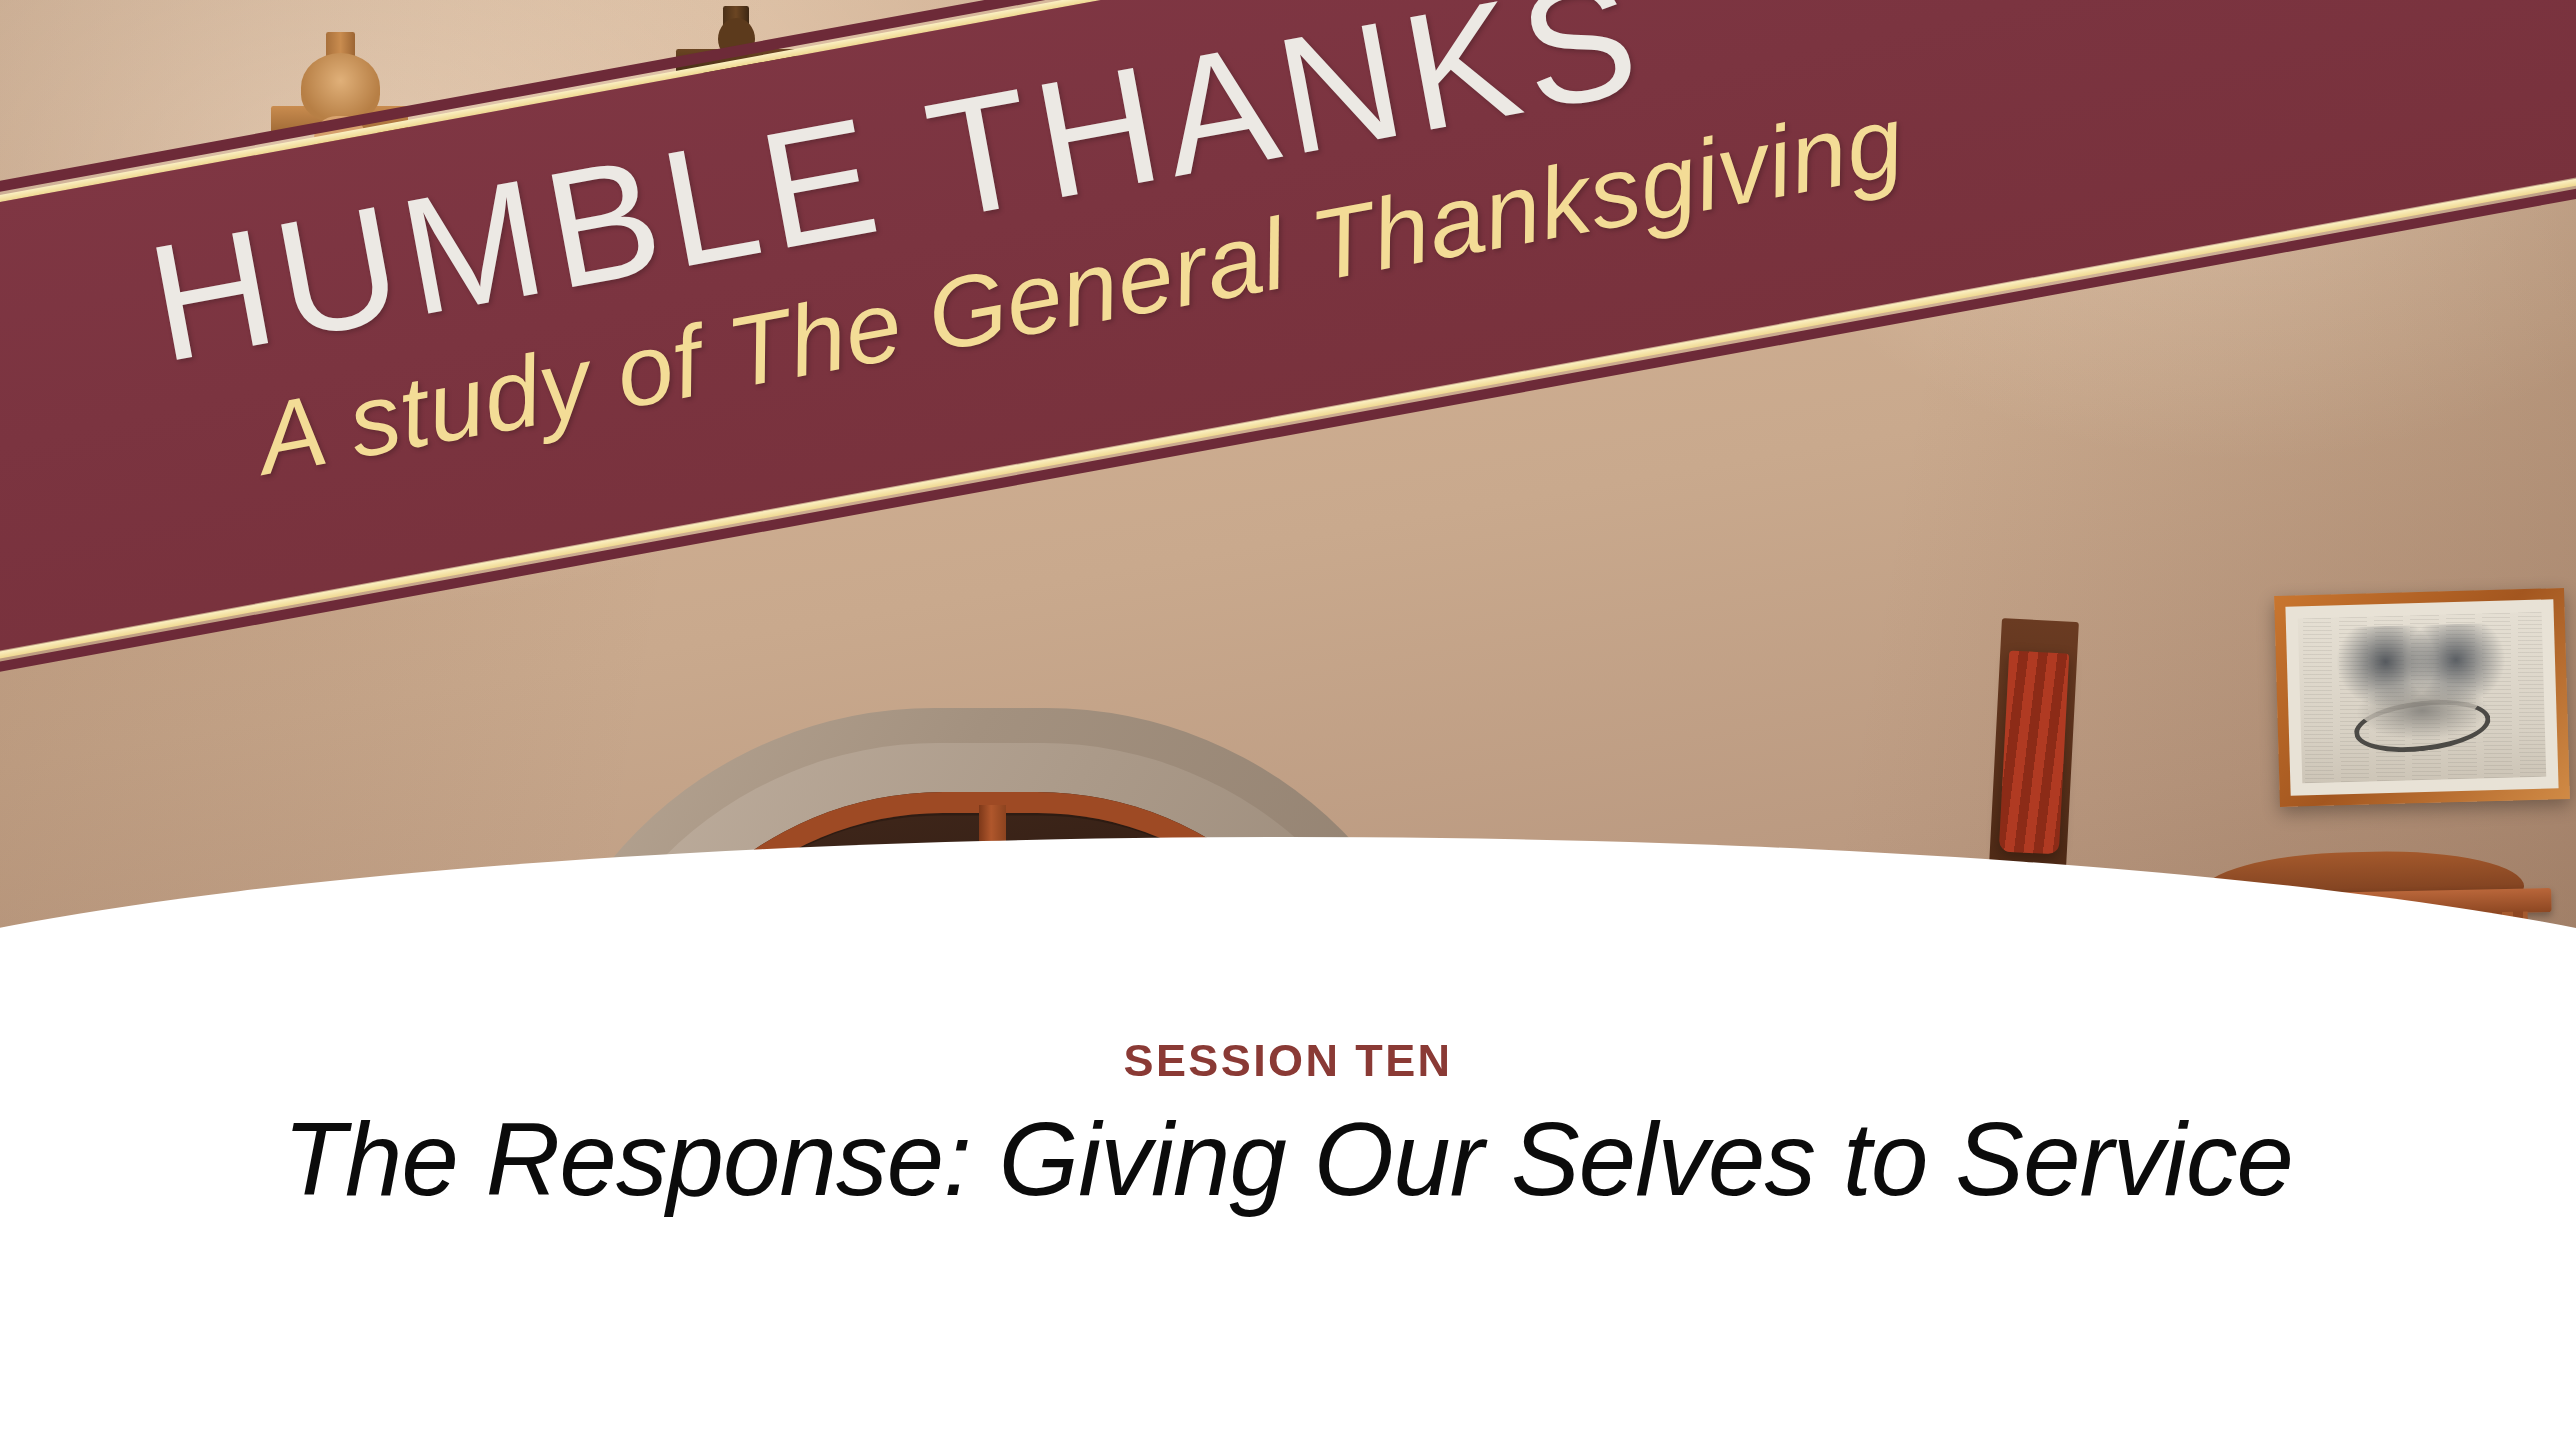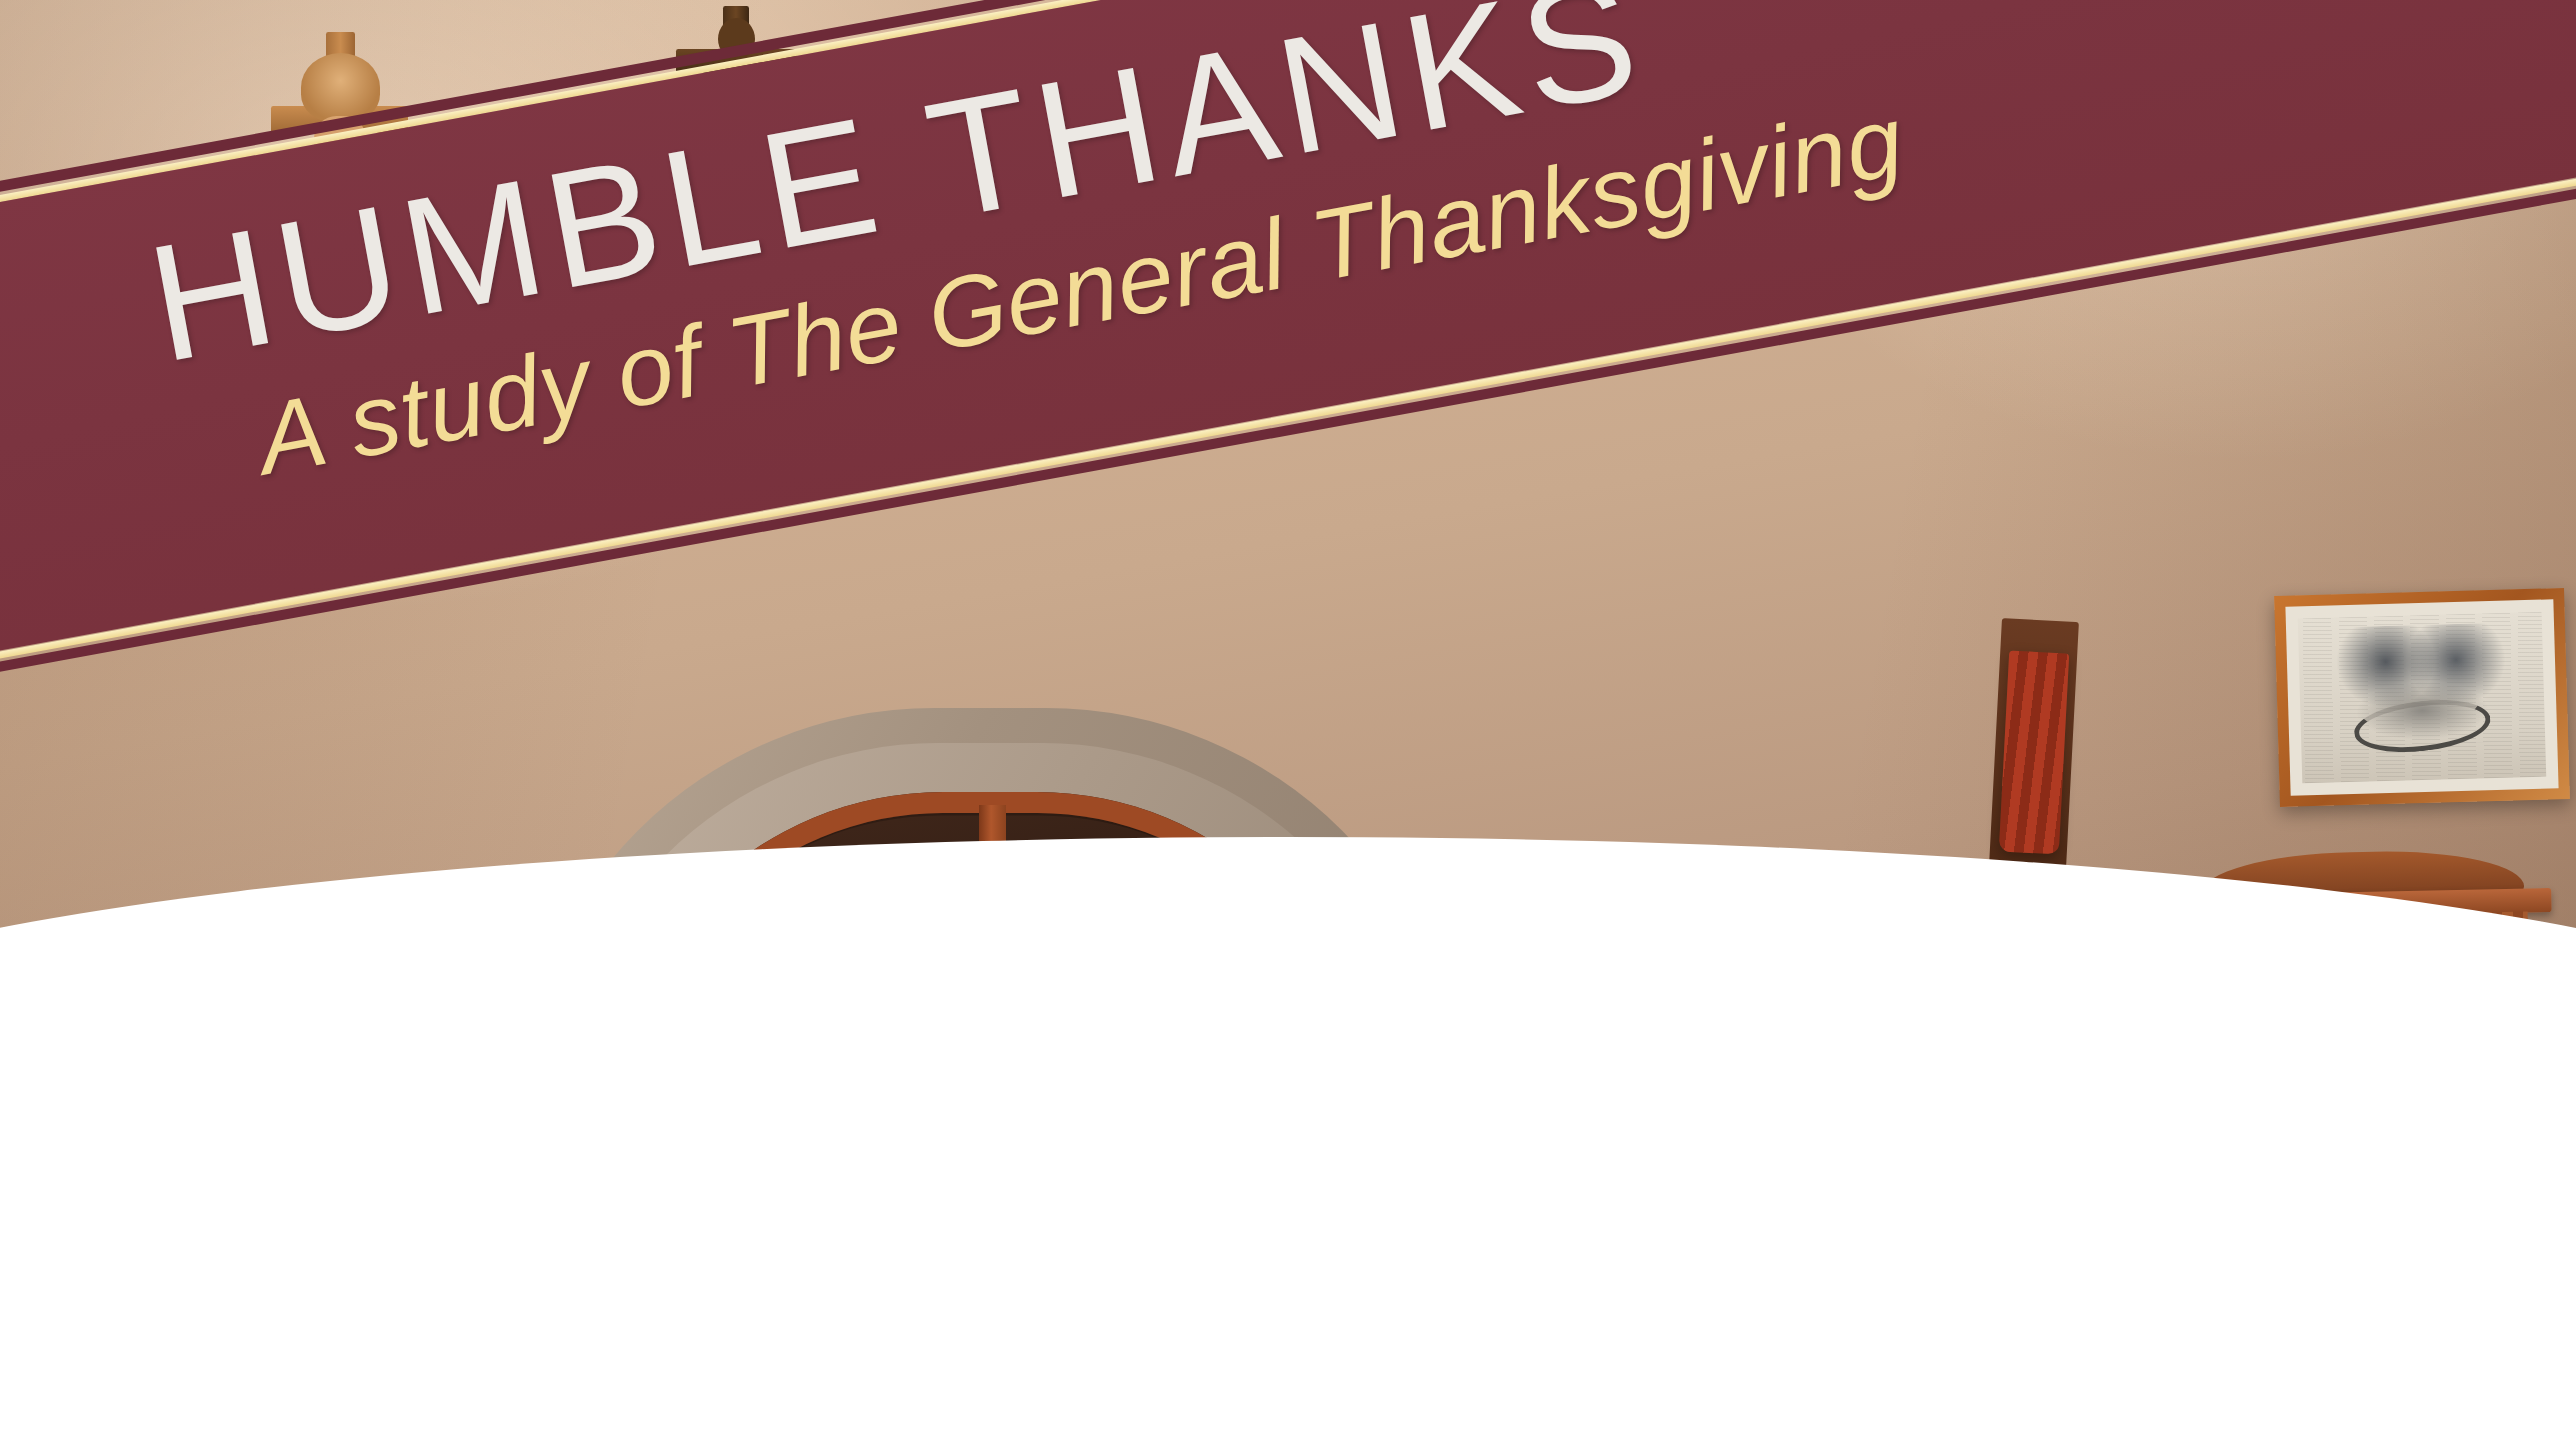--- a/index.html
+++ b/index.html
@@ -268,16 +268,18 @@
       <div class="band-main"></div>
       <div class="stripe stripe-gold b-gold"></div>
       <div class="stripe stripe-dark b-dark"></div>
 
       <div class="banner-title">HUMBLE THANKS</div>
       <div class="banner-subtitle">A study of The General Thanksgiving</div>
     </div>
   </div>
 
   <div class="lower">
+    <div class="session-label">SESSION TEN</div>
+    <div class="session-title">The Response: Giving Our Selves to Service</div>
   </div>
 
 </div>
 
 
 </body></html>

